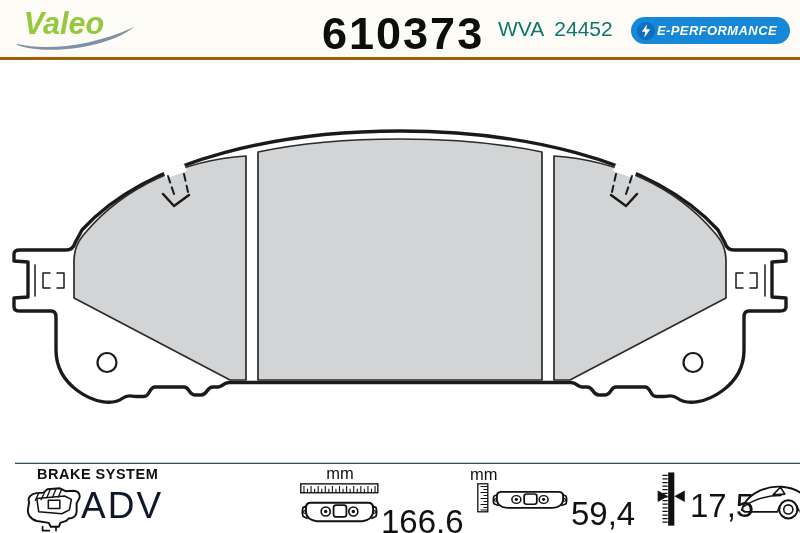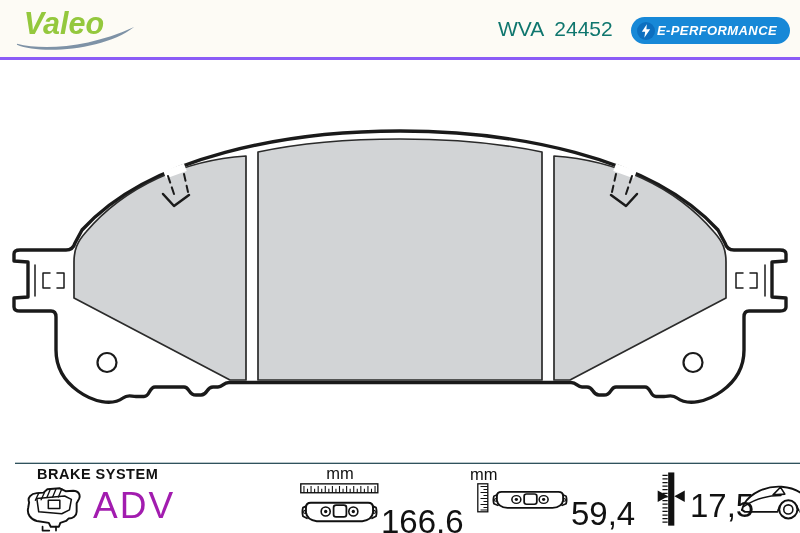--- a/index.html
+++ b/index.html
@@ -4,21 +4,21 @@
 <style>
   * { margin:0; padding:0; box-sizing:border-box; }
   html,body { width:800px; height:533px; }
   body {
     position:relative; width:800px; height:533px; overflow:hidden;
     background:#ffffff; font-family:"Liberation Sans", sans-serif; color:#111;
   }
   
   .header {
     position:absolute; left:0; top:0; width:800px; height:60px;
-    background:#fdfbf5; border-bottom:3px solid #8b5cf6; z-index:3;
+    background:#fdfbf5; border-bottom:3px solid #a16207; z-index:3;
   }
   .logo-svg { position:absolute; left:14px; top:6px; width:128px; height:46px; }
   .part-number {
     position:absolute; left:322px; top:8px;
     font-size:45px; font-weight:bold; letter-spacing:2px; color:#0d0d0d;
   }
   .wva { position:absolute; left:498px; top:17px; font-size:21px; color:#0f766e; }
   .wva .wva-num { margin-left:10px; }
   .badge {
     position:absolute; right:10px; top:17px; height:27px;
@@ -35,21 +35,21 @@
   }
   
   .drawing-svg { position:absolute; left:0; top:0; width:800px; height:533px; z-index:1; }
   
   .footer {
     position:absolute; left:0; top:462px; width:800px; height:71px;
     background:#fff; border-top:1px solid #b9c6ca; box-shadow:0 1px 0 #30525c inset; z-index:3;margin-left:15px;
   }
   .footer .abs { position:absolute; }
   .brake-system { left:22px; top:3px; font-size:14.5px; font-weight:bold; letter-spacing:.5px; }
-  .adv { left:78px; top:22px; font-size:37px; letter-spacing:2px; color:#a21caf; }
+  .adv { left:66px; top:22px; font-size:37px; letter-spacing:2px; color:#0f172a; }
   .mm1 { left:285px; top:1px; width:80px; text-align:center; font-size:16.5px; }
   .mm2 { left:455px; top:2px; font-size:16.5px; }
   .val { font-size:33px; color:#111; }
   .val-width  { left:366px; top:40px; }
   .val-height { left:556px; top:32px; }
   .val-thick  { left:675px; top:24px; }
 </style>
 </head>
 <body>
 
@@ -123,20 +123,21 @@
   </g>
 </svg>
 
 <div class="header">
 
   <svg class="logo-svg" viewBox="0 0 130 46" xmlns="http://www.w3.org/2000/svg">
     <text x="10" y="28" font-size="31" font-weight="bold" font-style="italic" fill="#94c83d" font-family="Liberation Sans, sans-serif">Valeo</text>
     <path d="M3 38 C30 45 76 42 122 21 C92 45 26 49 3 39 Z" fill="#7e92a6"></path>
   </svg>
 
+  <div class="part-number">610373</div>
 
   <div class="wva">
     <span>WVA</span><span class="wva-num">24452</span>
   </div>
 
   <div class="badge">
     <span class="bolt-circle">
       <svg width="10" height="14" viewBox="0 0 12 16">
           <polygon points="7,0 1,9 5,9 4,16 11,6 6.5,6" fill="#ffffff"></polygon>
         </svg>

